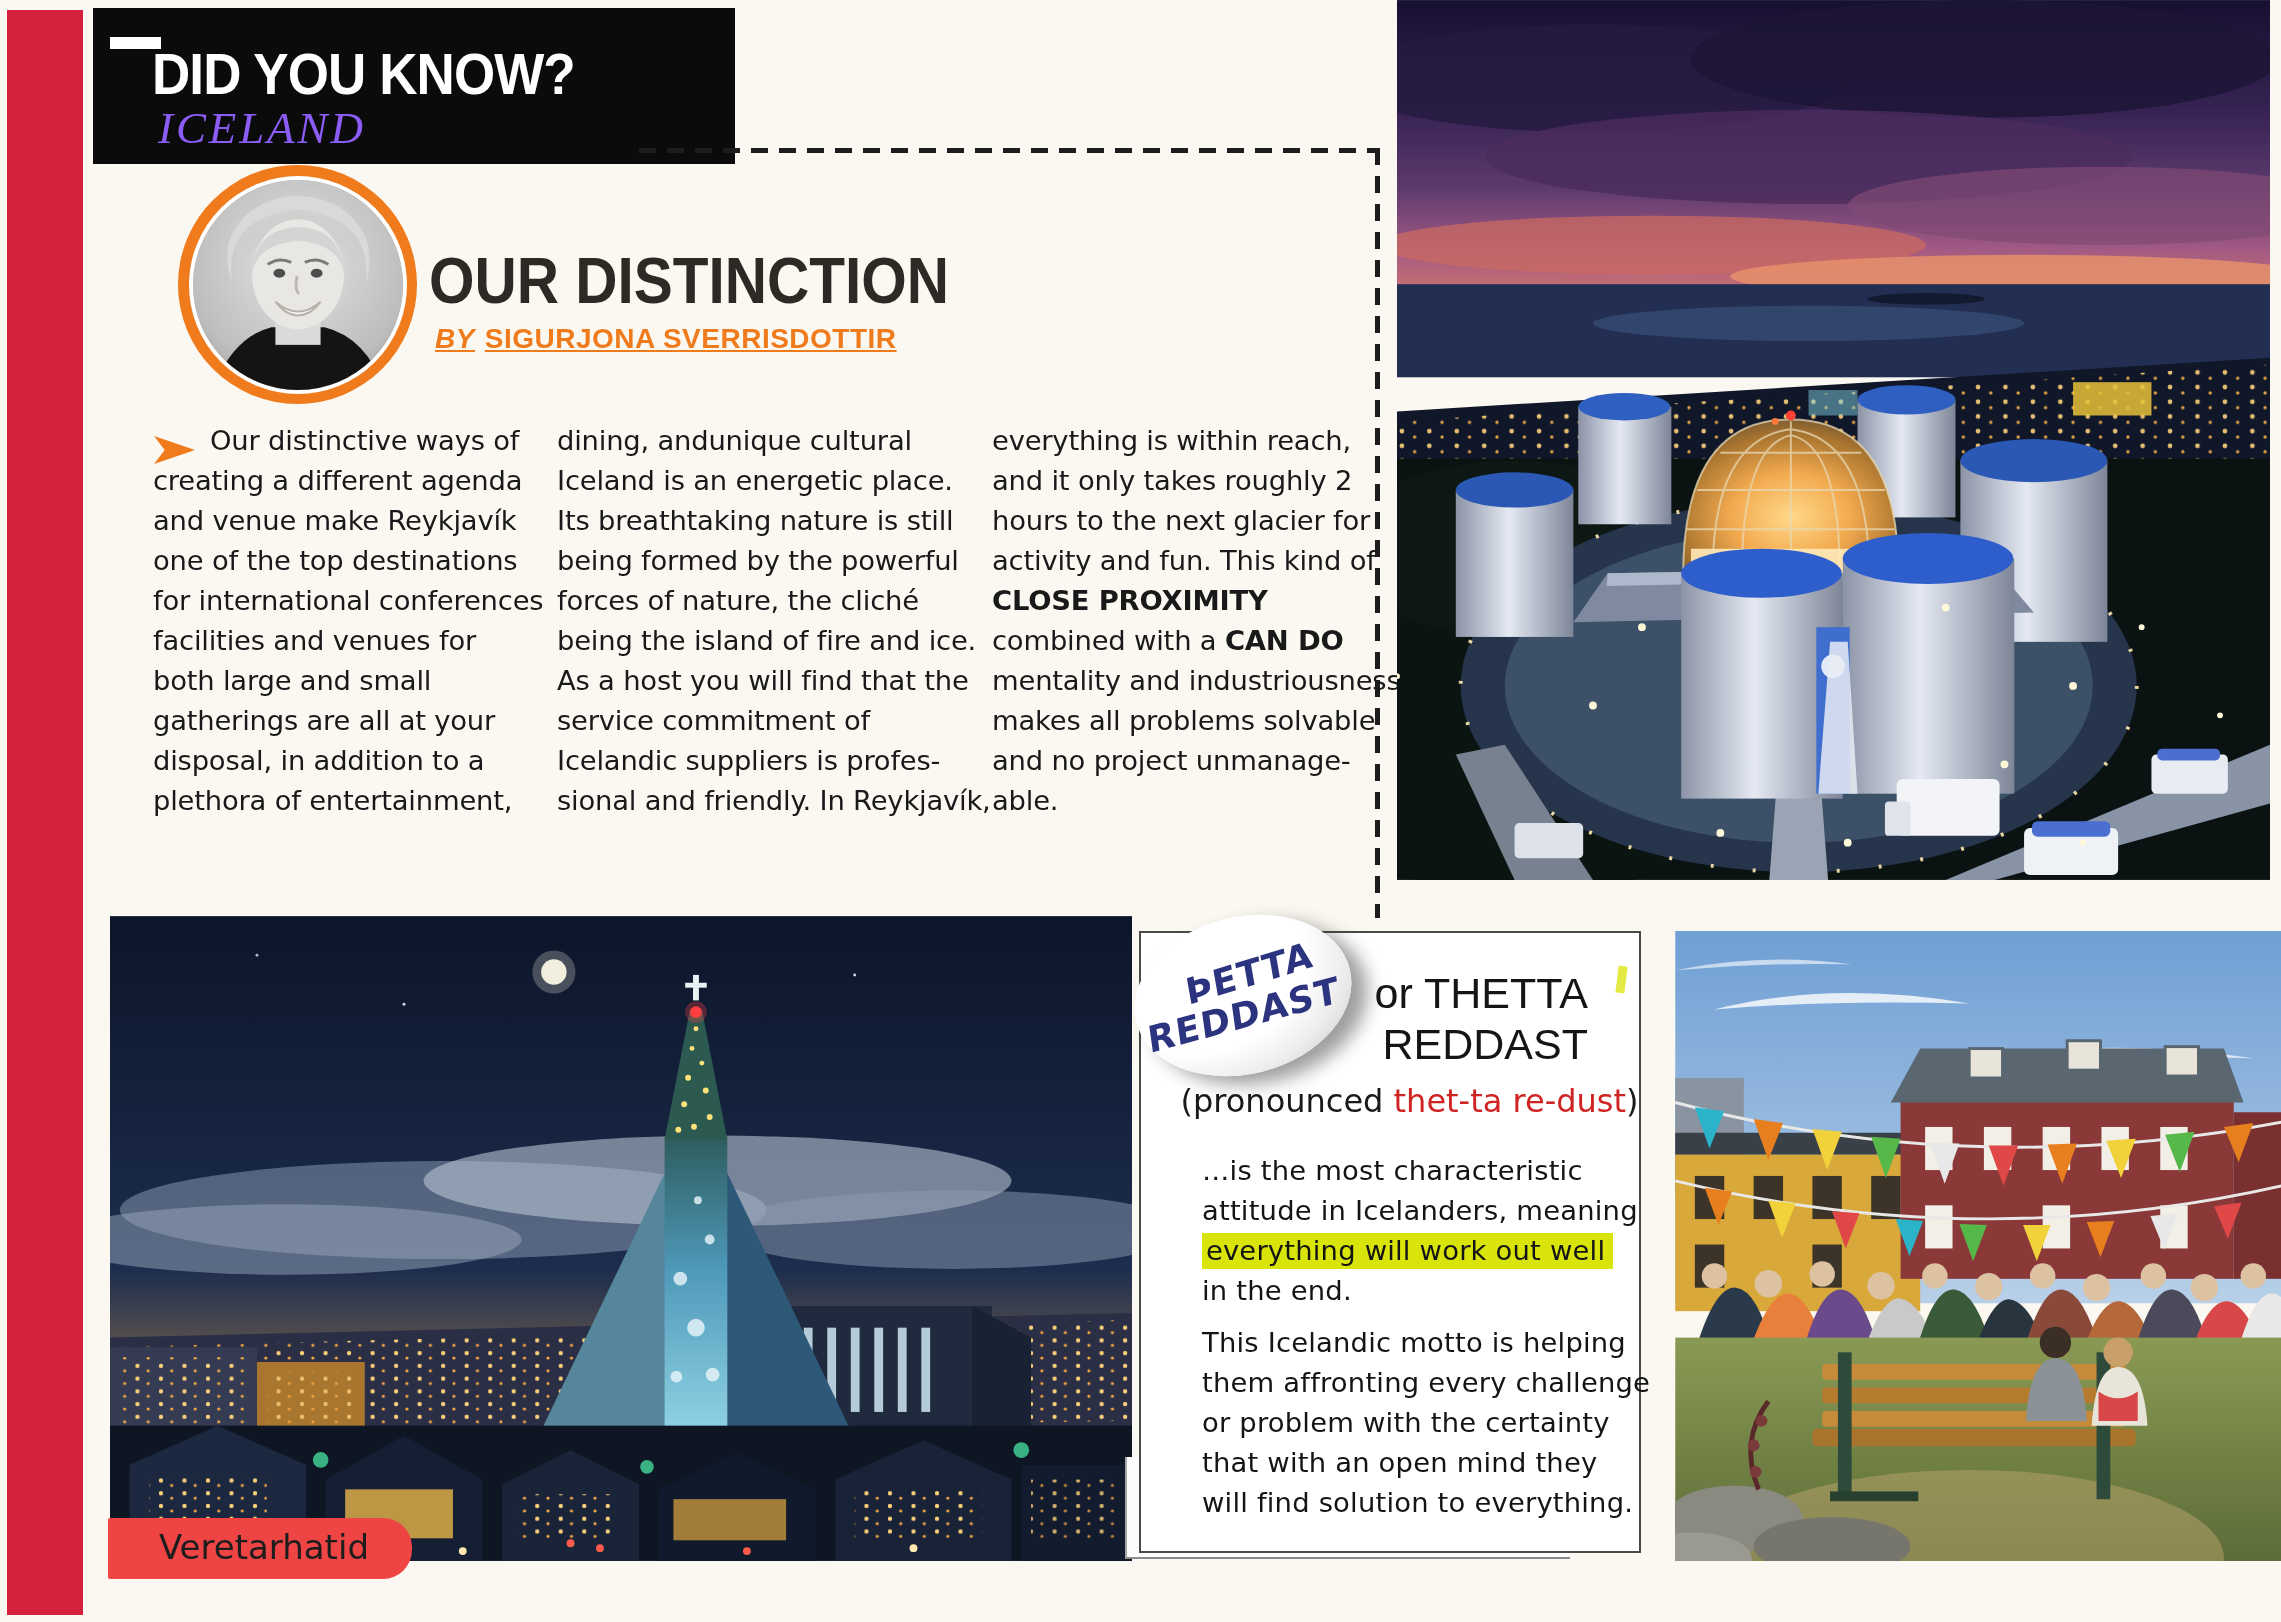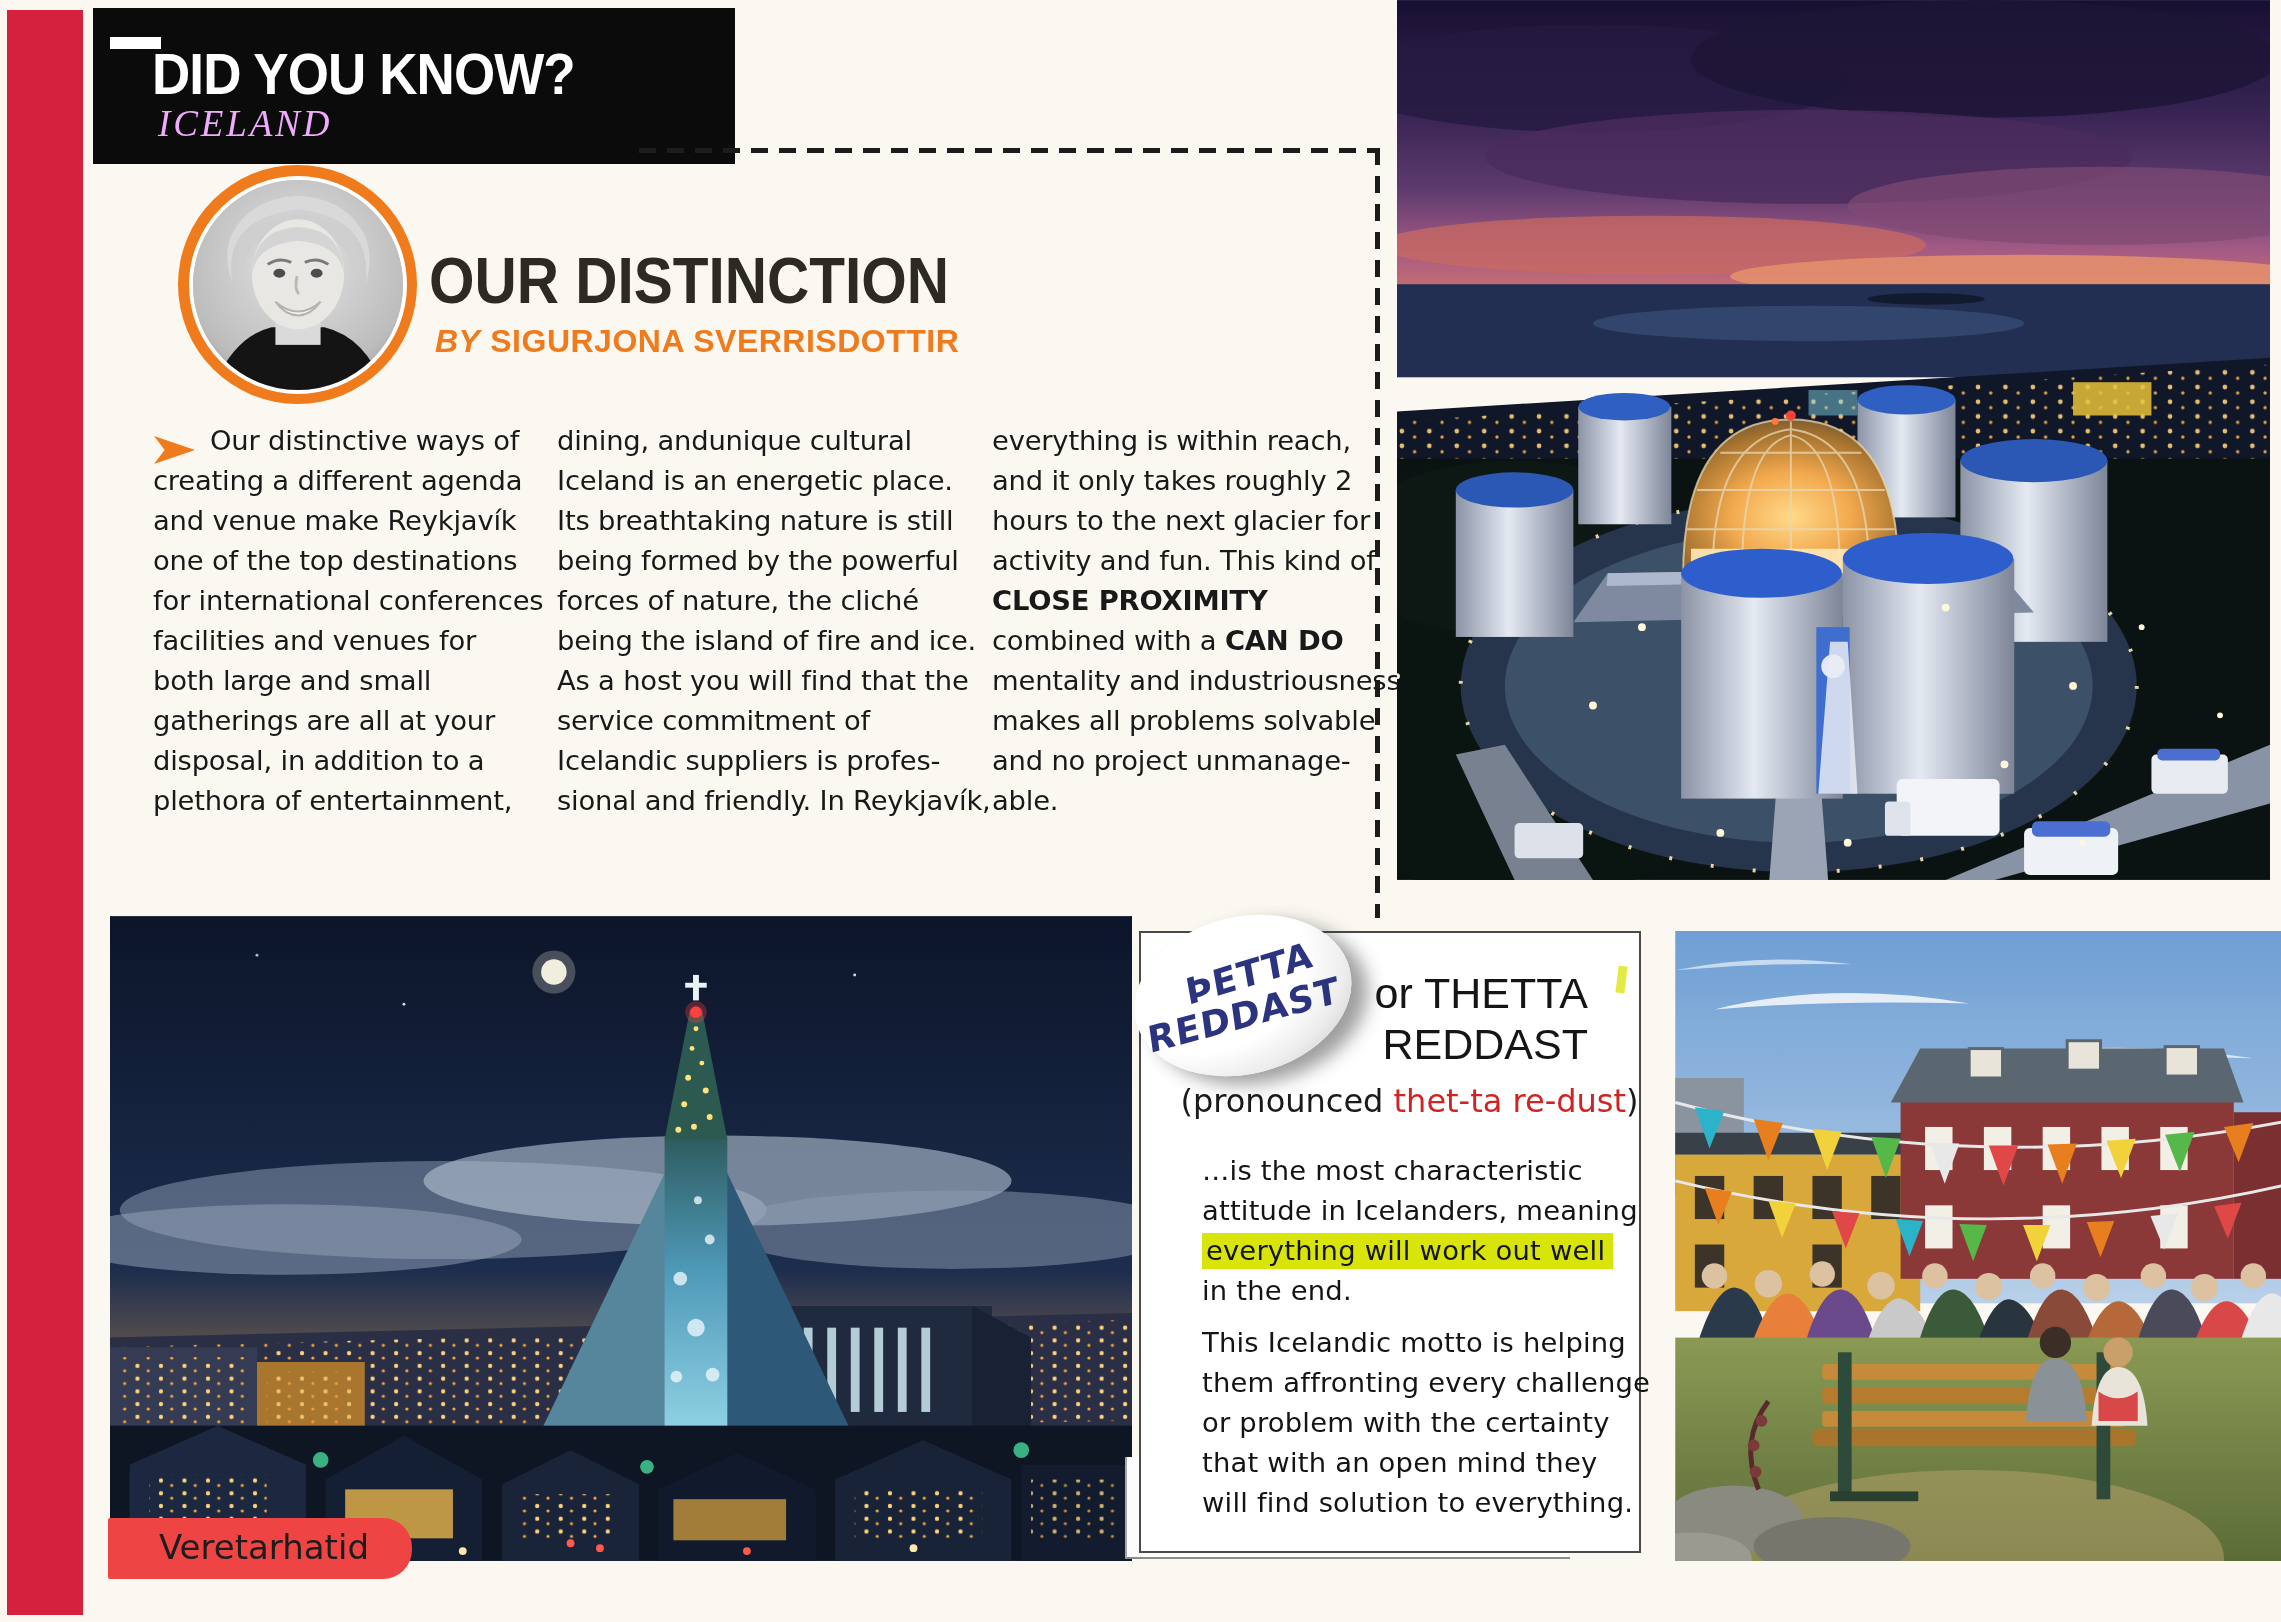--- a/index.html
+++ b/index.html
@@ -10,35 +10,35 @@
   }
   
   .red-bar{position:absolute; left:6.9px; top:9.8px; width:76px; height:1605px; background:var(--accent_red);}
   
   .banner{position:absolute; left:93px; top:7.8px; width:642px; height:156px; background:#0b0b0b;}
   .banner-dash{position:absolute; left:16.7px; top:29px; width:51px; height:11.8px; background:#ffffff;}
   .banner-title{position:absolute; left:59px; top:33px; font-family:"Liberation Sans", sans-serif;
     font-size:57px; font-weight:700; color:#ffffff; white-space:nowrap;
     transform:scaleX(.93); transform-origin:left top; letter-spacing:-1px;}
   .banner-sub{position:absolute; left:65px; top:94px; font-family:"Liberation Serif", serif;
-    font-style:italic; font-size:37px; color:#f0abfc; letter-spacing:2.9px; white-space:nowrap;}
+    font-style:italic; font-size:45px; color:#8b5cf6; letter-spacing:2.9px; white-space:nowrap;}
   
   .dash-h{position:absolute; left:639px; top:148px; width:738px; height:4.9px;
     background:repeating-linear-gradient(90deg,#1c1c1c 0 16.7px, transparent 16.7px 28px);}
   .dash-v{position:absolute; left:1375px; top:148px; width:4.9px; height:770px;
     background:repeating-linear-gradient(180deg,#1c1c1c 0 16.7px, transparent 16.7px 28px);}
   
   .avatar{position:absolute; left:178px; top:165px; width:239px; height:239px; border-radius:50%;
     background:var(--accent_orange); display:flex; align-items:center; justify-content:center;}
   .avatar-inner{width:210px; height:210px; border-radius:50%; border:4.9px solid #ffffff; overflow:hidden; background:#b9b9b9;}
   .feature-title{position:absolute; left:429px; top:243px; font-family:"Liberation Sans", sans-serif;
     font-size:65px; font-weight:700; color:#2d2a26; white-space:nowrap;
     transform:scaleX(.9); transform-origin:left top;}
   .feature-byline{position:absolute; left:435px; top:323px; font-family:"Liberation Sans", sans-serif;
-    font-size:32px; font-weight:700; color:var(--accent_orange); white-space:nowrap; letter-spacing:0.5px;}
+    font-size:28px; font-weight:700; color:var(--accent_orange); white-space:nowrap; letter-spacing:0.5px;text-decoration:underline;}
   .feature-byline .by{font-style:italic; margin-right:9.8px;}
   
   .col{position:absolute; top:421px; width:402px; font-size:27.4px; line-height:40px;
     color:#191919; letter-spacing:-0.2px;}
   .col .line{white-space:nowrap;}
   .col-1{left:153px;} .col-2{left:557px;} .col-3{left:992px;}
   .col-1 .line:first-child{text-indent:57px;}
   .arrow-bullet{position:absolute; left:154px; top:435px; width:41px; height:30px;
     background:var(--accent_orange); clip-path:polygon(0 3%,100% 50%,0 97%,26% 50%);}
   .seg-b{font-weight:700;}

